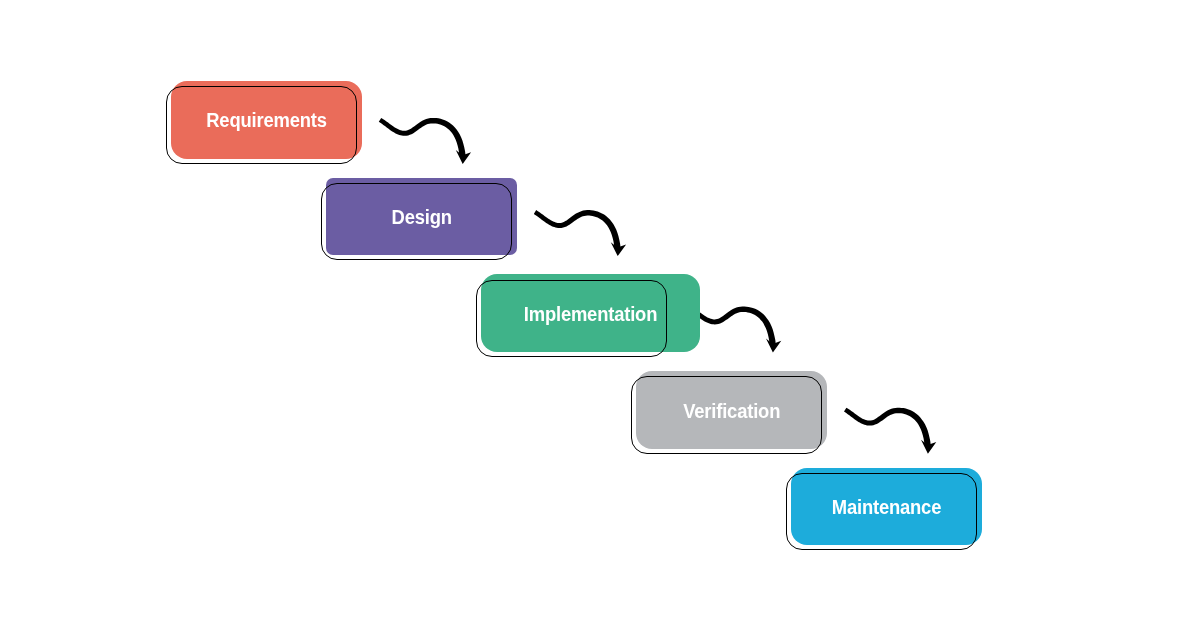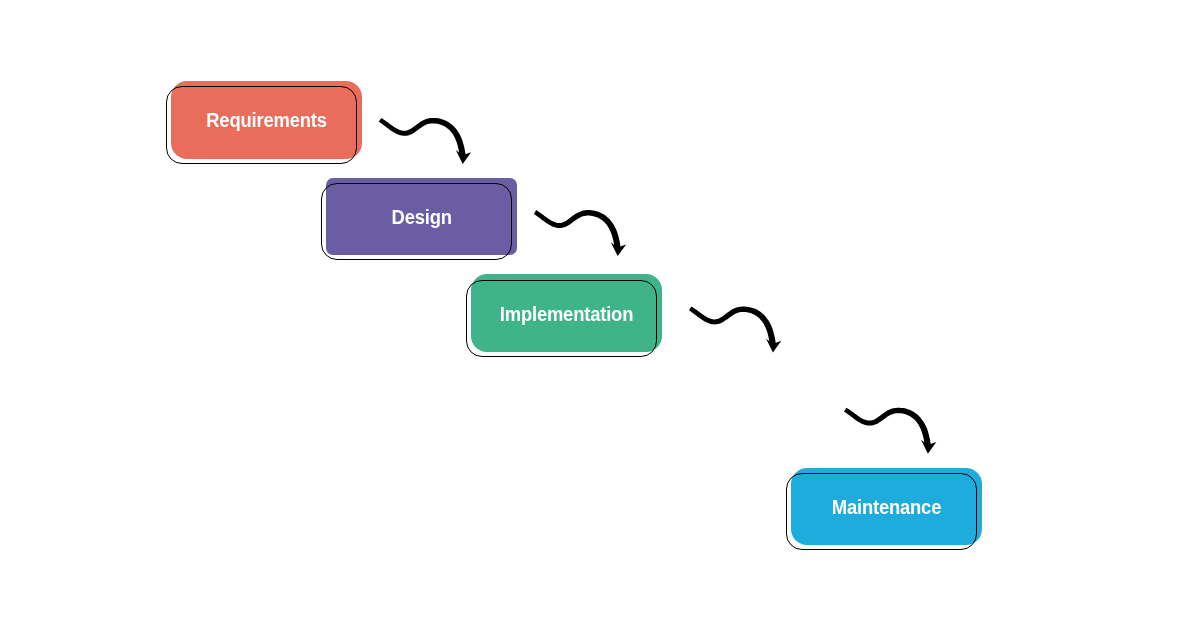--- a/index.html
+++ b/index.html
@@ -89,27 +89,33 @@
     </div>
   </div>
 
   <div class="stage" style="left:326px; top:177.7px;">
     <div class="stage-outline"></div>
     <div class="stage-fill" style="background-color: rgb(107, 93, 163); border-radius: 7px;">
       <span class="stage-label">Design</span>
     </div>
   </div>
 
-  <div class="stage" style="left:471px; top:274.4px;">
+  <div class="stage" style="left:481px; top:274.4px;padding-left:28px;">
     <div class="stage-outline"></div>
     <div class="stage-fill" style="background-color: rgb(63, 179, 137);">
       <span class="stage-label">Implementation</span>
     </div>
   </div>
 
+  <div class="stage" style="left:636px; top:371.1px;">
+    <div class="stage-outline"></div>
+    <div class="stage-fill" style="background-color: rgb(181, 183, 186);">
+      <span class="stage-label">Verification</span>
+    </div>
+  </div>
 
   <div class="stage" style="left:791px; top:467.8px;">
     <div class="stage-outline"></div>
     <div class="stage-fill" style="background-color: rgb(29, 172, 219); text-align: center;">
       <span class="stage-label">Maintenance</span>
     </div>
   </div>
 
 </div>
 

